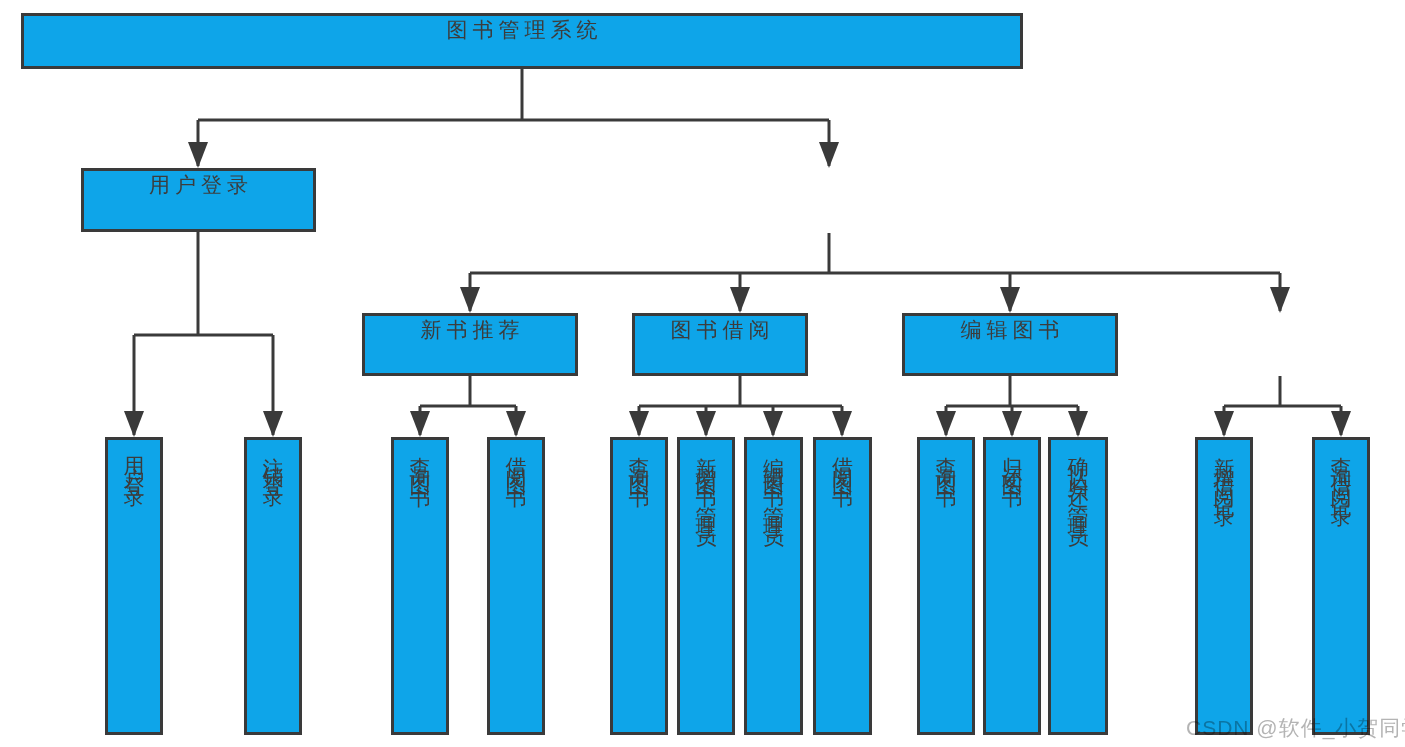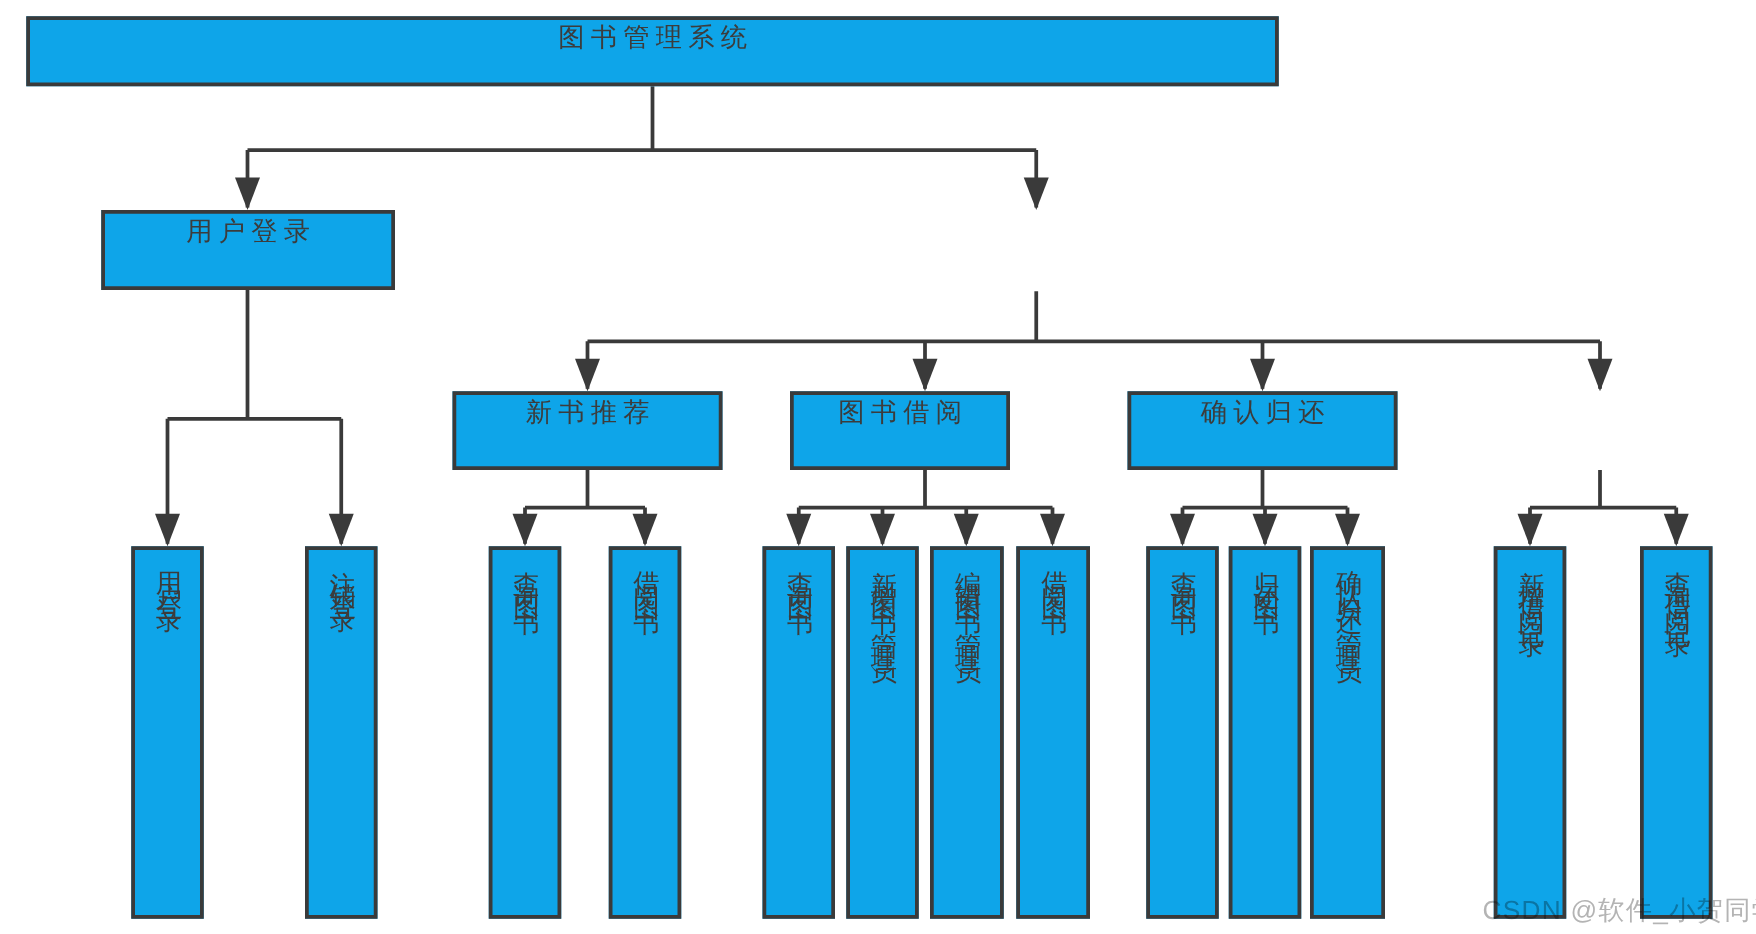--- a/index.html
+++ b/index.html
@@ -126,21 +126,21 @@
     <span>用户登录</span>
   </div>
 
   <div class="box box-h" style="left:362px;top:313px;width:216px;height:63px">
     <span>新书推荐</span>
   </div>
   <div class="box box-h" style="left:632px;top:313px;width:176px;height:63px">
     <span>图书借阅</span>
   </div>
   <div class="box box-h" style="left:902px;top:313px;width:216px;height:63px">
-    <span>确认归还</span>
+    <span>编辑图书</span>
   </div>
 
   <div class="box box-v" style="left:105px;top:437px;width:58px;height:298px">
     <span>用户登录</span>
   </div>
   <div class="box box-v" style="left:244px;top:437px;width:58px;height:298px">
     <span>注销登录</span>
   </div>
 
   <div class="box box-v" style="left:391px;top:437px;width:58px;height:298px">

